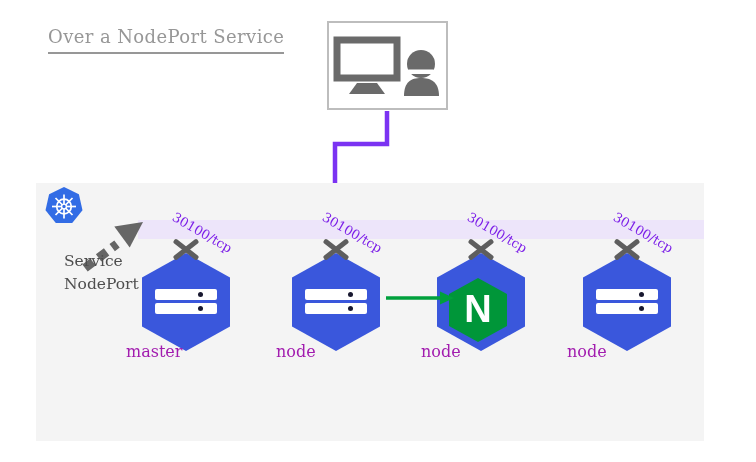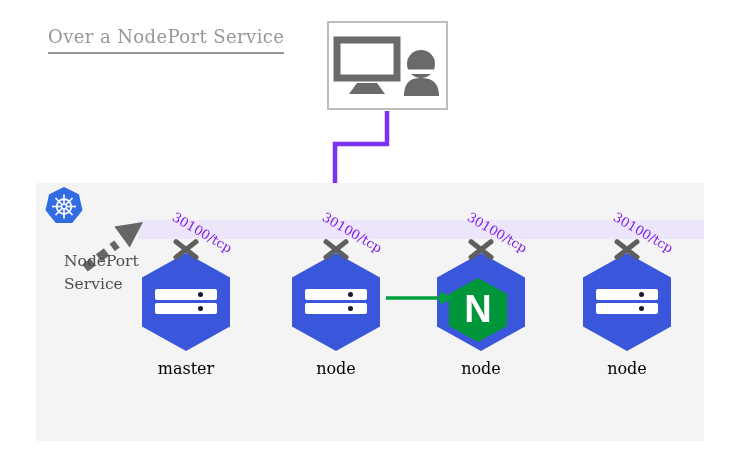--- a/index.html
+++ b/index.html
@@ -44,22 +44,22 @@
   }
   .server-icon{position:absolute;left:13px;top:36px;width:62px;}
   .server-bar{
     position:relative;width:62px;height:11px;background:#fff;border-radius:2px;margin-bottom:3px;
   }
   .server-dot{
     position:absolute;right:14px;top:3px;width:5px;height:5px;border-radius:50%;
     background:#181830;
   }
   .node-label{
-    position:absolute;left:-16px;top:106px;width:120px;text-align:center;
-    font-size:16px;color:#000000;
+    position:absolute;left:-16px;top:89px;width:120px;
+    font-size:16px;color:#a21caf;
   }
   .nginx-hex{
     position:absolute;left:12px;top:25px;width:58px;height:64px;
     background:var(--nginxgreen,#009639);
     clip-path:polygon(50% 0,100% 25%,100% 75%,50% 100%,0 75%,0 25%);
     text-align:center;
   }
   .nginx-n{
     font-family:"Liberation Sans","DejaVu Sans",sans-serif;
     font-weight:bold;font-size:38px;line-height:62px;color:#fff;
@@ -119,22 +119,22 @@
     </g>
     <circle cx="19" cy="19.5" r="2.4" fill="#326ce5" stroke="#ffffff" stroke-width="1.4"></circle>
   </svg>
 
   <svg class="abs" style="left:75px;top:210px;" width="80" height="70" viewBox="0 0 80 70">
     <line x1="10" y1="58" x2="42" y2="34" stroke="#666666" stroke-width="9" stroke-dasharray="10 7"></line>
     <polygon points="68,12 54.7,37.5 39.3,16.5" fill="#666666"></polygon>
   </svg>
 
   <div class="service-label">
+    <span>Service</span>
     <span>NodePort</span>
-    <span>Service</span>
   </div>
 
   <div class="node" style="left:142px;">
     <div class="port-label">30100/tcp</div>
     <div class="hex">
       <div class="server-icon">
         <div class="server-bar">
             <div class="server-dot"></div>
           </div>
         <div class="server-bar">

